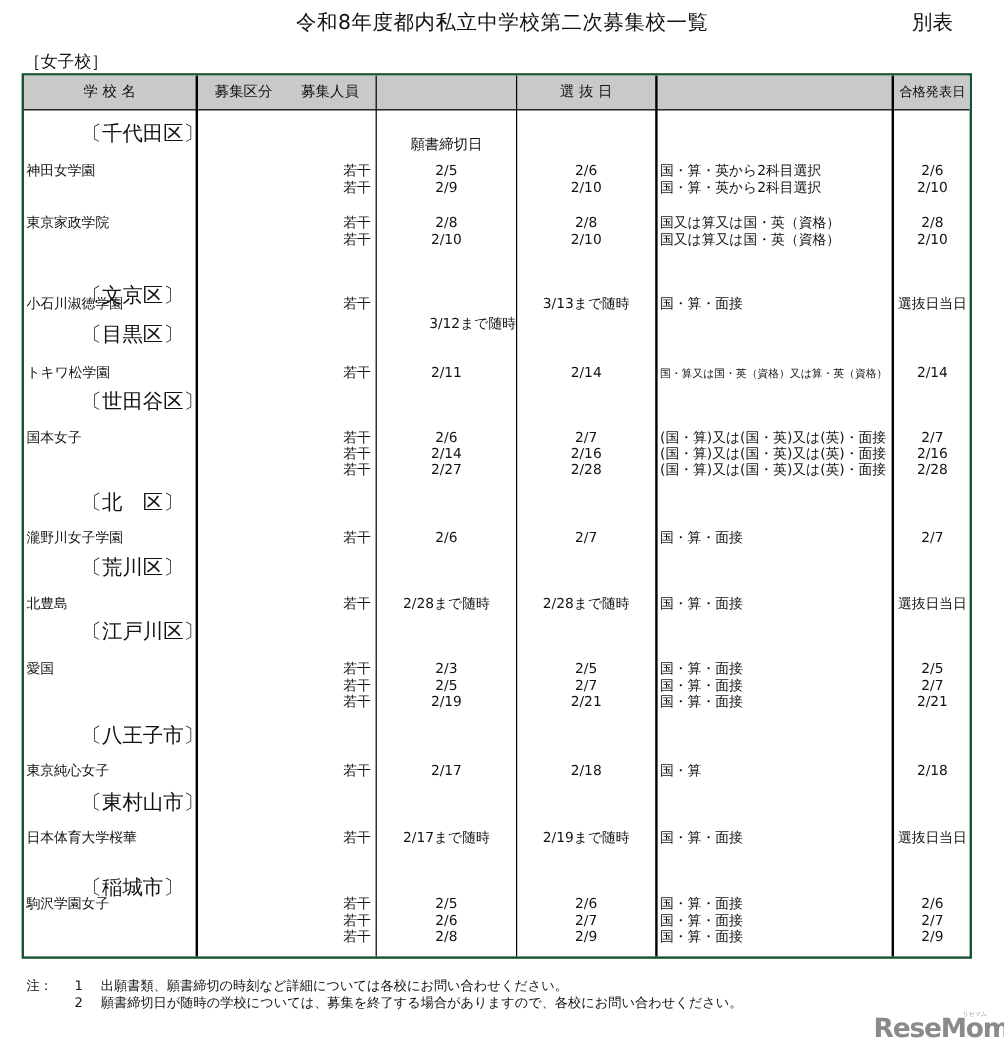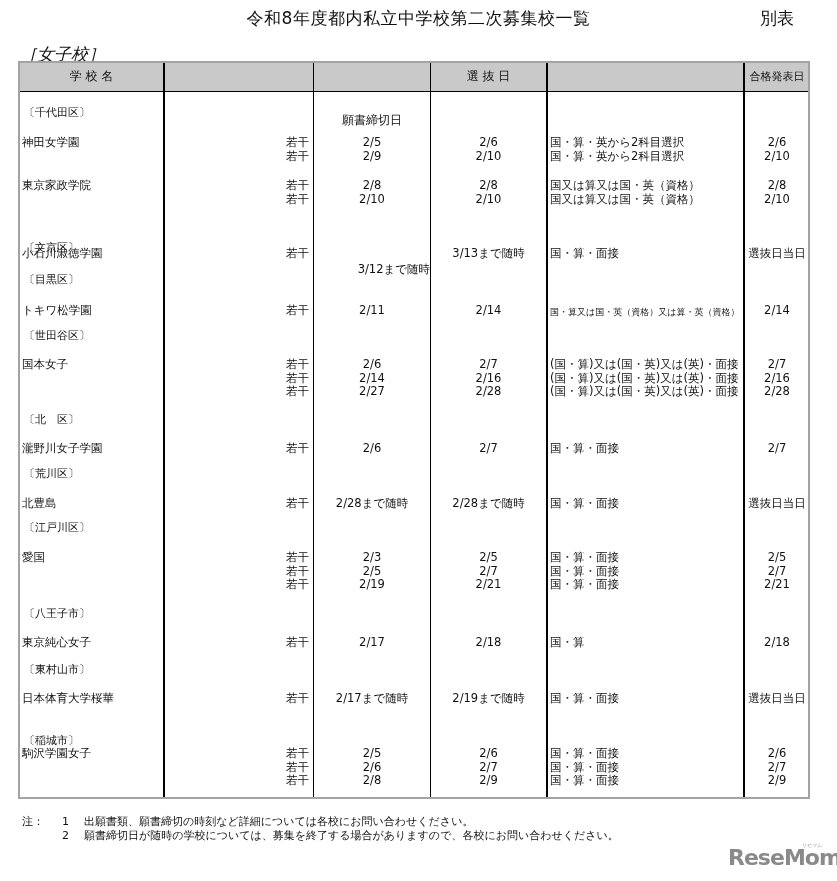--- a/index.html
+++ b/index.html
@@ -9,41 +9,41 @@
       color: #111111;
     }
     .title {
       position: absolute; left: 0; top: 7px; width: 837px; text-align: center;
       font-size: 17px; letter-spacing: 0.5px;
     }
     .appendix {
       position: absolute; left: 760px; top: 7px; font-size: 17px;
     }
     .section-label {
-      position: absolute; left: 20px; top: 43px; font-size: 17px; font-style: italic;
+      position: absolute; left: 20px; top: 43px; font-size: 14px;
     }
     .table {
       position: absolute; left: 18px; top: 61px; width: 792px; height: 738px;
-      border: 2px solid #a3a3a3; box-sizing: border-box;
+      border: 2px solid #14532d; box-sizing: border-box;
     }
     .thead {
       position: absolute; left: 0; top: 0; right: 0; height: 29px;
       background: #c9c9c9; border-bottom: 1.5px solid #000; box-sizing: border-box;
     }
     .th {
       position: absolute; top: 0; height: 27px; line-height: 27px; text-align: center;
       font-size: 12px; white-space: nowrap;
     }
     .vline { position: absolute; top: 0; bottom: 0; background: #000; }
     .vline.thick { width: 2px; }
     .vline.thin { width: 1px; }
     .cell {
       position: absolute; font-size: 11.5px; line-height: 13.5px; white-space: nowrap;
     }
-    .district { font-size: 11px; }
+    .district { font-size: 17px; margin-left: 44px; }
     .school { font-size: 11.5px; }
     .right { text-align: right; }
     .center { text-align: center; }
     .small { font-size: 9px; }
     .notes {
       position: absolute; left: 22px; top: 815px; font-size: 11px; line-height: 14px;
     }
     .notes .row { display: flex; }
     .notes .lbl { width: 40px; }
     .notes .num { width: 22px; }
@@ -56,20 +56,21 @@
 </head>
 <body>
 
 <div class="title">令和8年度都内私立中学校第二次募集校一覧</div>
 <div class="appendix">別表</div>
 <div class="section-label">［女子校］</div>
 
 <div class="table" id="tbl">
   <div class="thead">
     <div class="th" style="left:0;width:143px;">学 校 名</div>
+    <div class="th" style="left:145px;width:148px;">募集区分　　募集人員</div>
     <div class="th" style="left:294px;width:116px;margin-top:44px;">願書締切日</div>
     <div class="th" style="left:411px;width:115px;">選 抜 日</div>
     <div class="th" style="left:725px;width:64px;font-size:11px;">合格発表日</div>
   </div>
   <div class="vline thick" style="left:143px;"></div>
   <div class="vline thin" style="left:293px;"></div>
   <div class="vline thin" style="left:410px;"></div>
   <div class="vline thick" style="left:526px;"></div>
   <div class="vline thick" style="left:723px;"></div>
 <div class="cell district" style="left:4px;top:43px;">〔千代田区〕</div>

